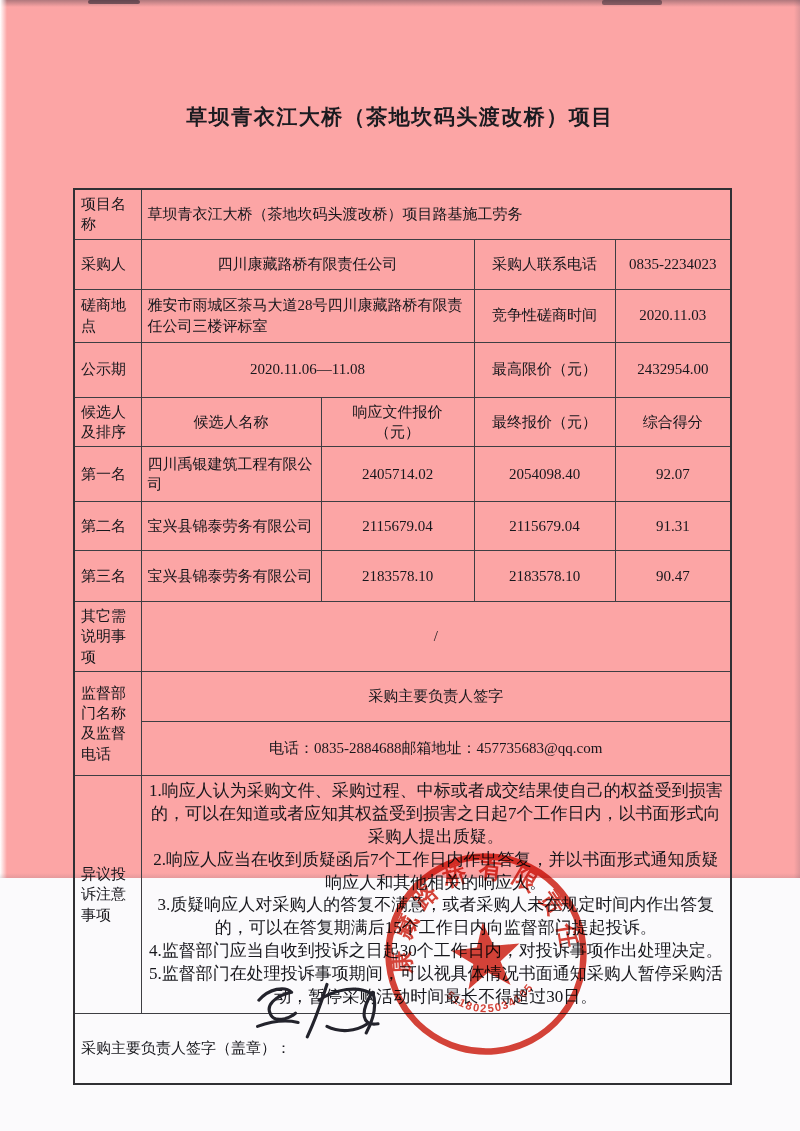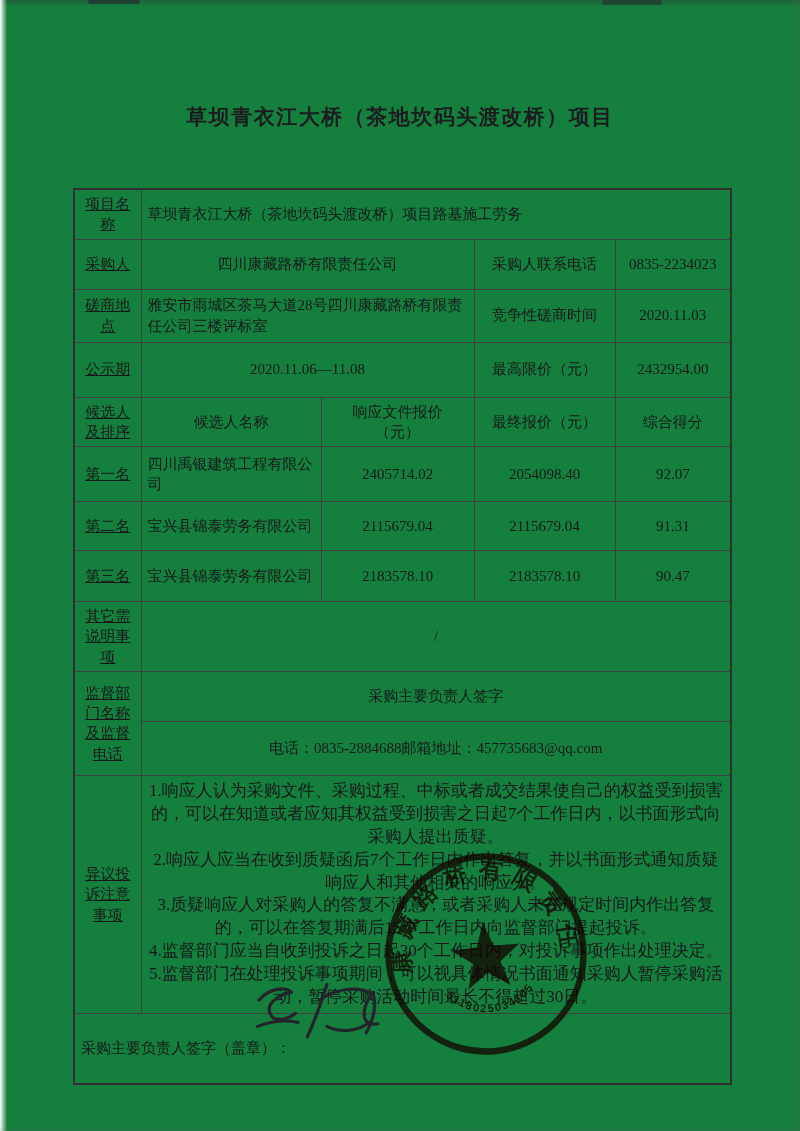--- a/index.html
+++ b/index.html
@@ -4,22 +4,22 @@
 <style>
   * { margin:0; padding:0; box-sizing:border-box; }
   html,body { width:800px; height:1131px; }
   body {
     font-family:"Liberation Serif","DejaVu Serif",serif;
     background:#fbfafc;
     overflow:hidden;
   }
   .page {
     position:relative;
-    width:800px; height:1131px;
-    background:#15803d;
+    width:800px; height:878px;
+    background:#fca5a5;
     color:#17171c;
   }
   
   .scan-edge-top {
     position:absolute; top:0; left:0; right:0; height:7px;
     background:linear-gradient(to bottom, rgba(52,46,58,.38), rgba(52,46,58,0));
   }
   .scan-smudge-a { position:absolute; top:0; left:88px; width:52px; height:4px;
     background:rgba(35,30,42,.55); border-radius:2px; }
   .scan-smudge-b { position:absolute; top:0; left:602px; width:60px; height:5px;
@@ -49,21 +49,21 @@
     font-size:15px;
     color:#17171c;
     border:2px solid #303034;
   }
   .main-table td {
     border:1.5px solid #3e3e43;
     padding:4px 6px;
     vertical-align:middle;
     line-height:1.35;
   }
-  .lbl { text-align:center; padding-left:6px; padding-right:3px;text-decoration:underline; }
+  .lbl { text-align:left; padding-left:6px; padding-right:3px; }
   .val-c { text-align:center; }
   .val-l { text-align:left; }
   .notes {
     white-space:pre-line;
     text-align:center;
     font-size:17px;
     line-height:1.55;
     padding:8px 8px;
   }
   tr.r1  td { height:47px; }

